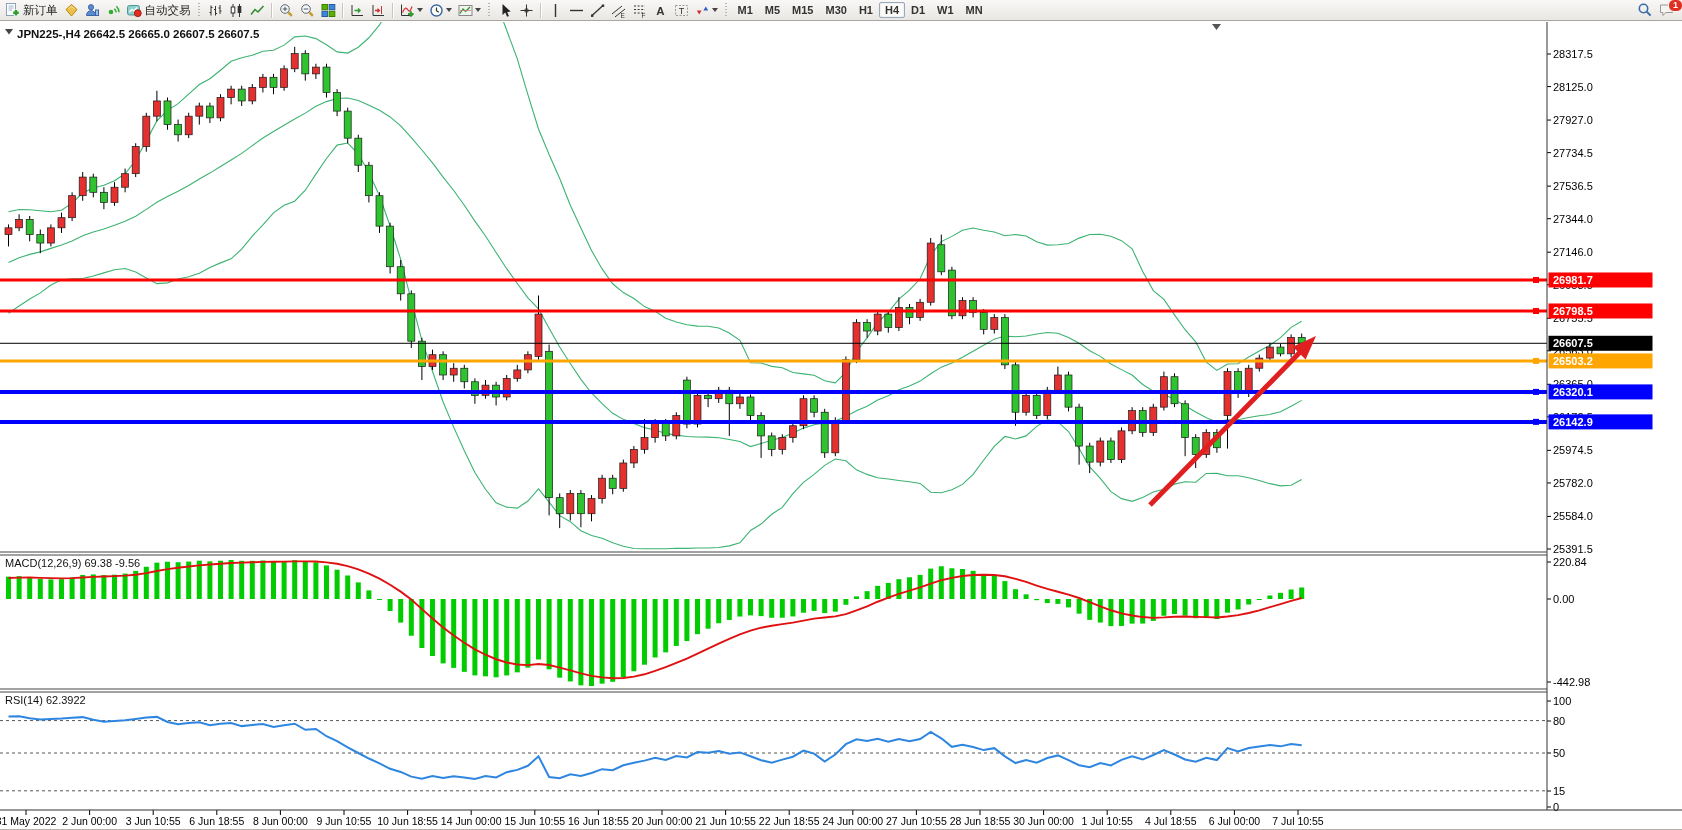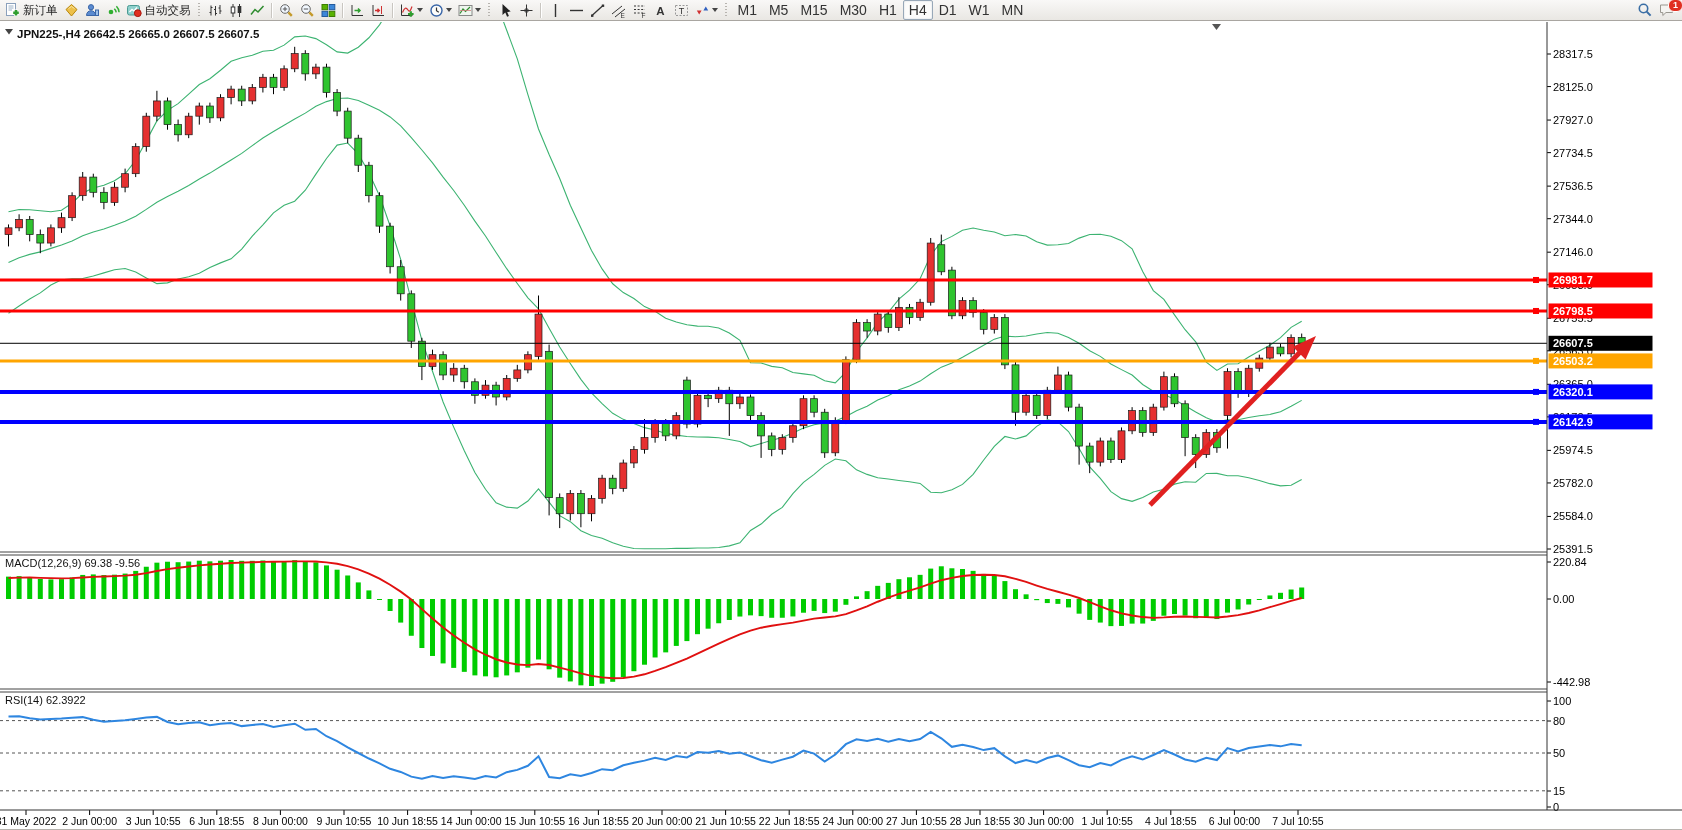--- a/index.html
+++ b/index.html
@@ -11,21 +11,21 @@
     background:linear-gradient(#f9f8f7,#e9e7e3);border-bottom:1px solid #a9a6a1;}
   .tb{display:inline-flex;align-items:center;height:19px;padding:0 3px;border-radius:2px;flex:none;}
   .tb svg{display:block;}
   .lbl{font-size:11.5px;color:#222;margin-left:3px;white-space:nowrap;}
   .grip{width:5px;height:15px;margin:0 3px;flex:none;
     background-image:repeating-linear-gradient(#b7b4af 0 1px,transparent 1px 3px);
     background-size:2px 100%;background-repeat:no-repeat;background-position:1px 0;}
   .sep{width:1px;height:15px;background:#c9c6c1;border-right:1px solid #fff;margin:0 3px;flex:none;}
   .caret{width:0;height:0;border-left:3px solid transparent;border-right:3px solid transparent;
     border-top:4px solid #444;margin-left:2px;}
-  .tf{font-size:14px;color:#333;padding:1px 5px;border:1px solid transparent;border-radius:2px;flex:none;}
+  .tf{font-size:11px;color:#333;padding:1px 5px;border:1px solid transparent;border-radius:2px;flex:none;font-weight:bold;}
   .tf.active{background:#fcfcfb;border:1px solid #98a8b8;box-shadow:inset 0 0 2px #cdd5dd;}
   .right-tools{margin-left:auto;display:flex;align-items:center;}
   .chat-wrap{position:relative;}
   .badge{position:absolute;top:-2px;right:-5px;min-width:11px;height:11px;border-radius:6px;
     background:#e03021;color:#fff;font-size:9px;font-weight:bold;text-align:center;line-height:11px;
     padding:0 1px;border:1px solid #fff;}
   
   #chart{position:absolute;top:21px;left:0;}
   #chart text{font-family:"Liberation Sans","DejaVu Sans",sans-serif;}
   .title-text{font-size:11.5px;font-weight:bold;fill:#111;}

